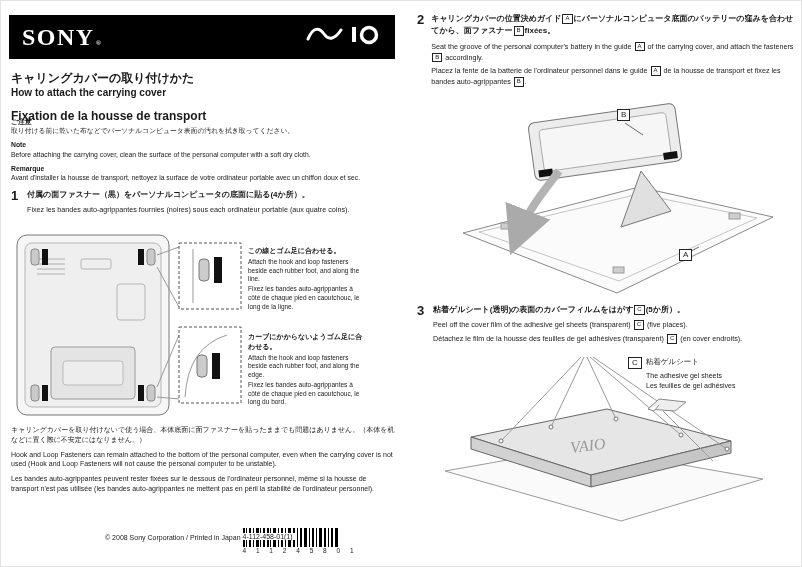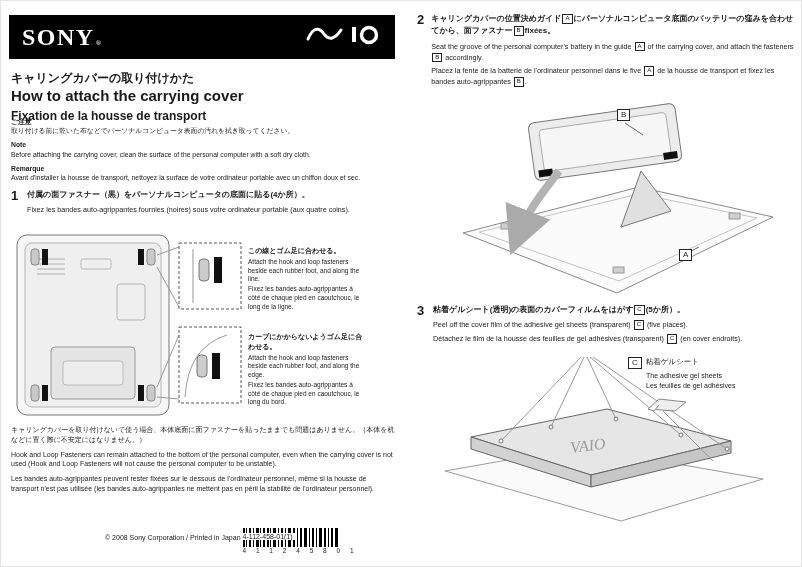--- a/index.html
+++ b/index.html
@@ -9,21 +9,21 @@
         border:1px solid #e3e3e3}
   .abs{position:absolute}
   
   .logo-bar{left:8px;top:14px;width:386px;height:44px;background:#000;
             display:flex;align-items:center;justify-content:space-between;padding:0 13px}
   .sony{color:#fff;font-family:"Liberation Serif",serif;font-weight:bold;
         font-size:24px;letter-spacing:1.5px;line-height:1}
   .sony .reg{font-size:7px;margin-left:1px;vertical-align:baseline}
   .vaio-hidden{position:absolute;width:1px;height:1px;overflow:hidden;clip:rect(0 0 0 0)}
   .title-ja{left:10px;top:69px;font-size:12px;font-weight:bold}
-  .title-en{left:10px;top:86px;font-size:15px;font-weight:bold}
+  .title-en{left:10px;top:86px;font-size:10px;font-weight:bold}
   .title-fr{left:10px;top:108px;font-size:12px;font-weight:bold}
   .notice{left:10px;top:116px;width:386px;font-size:6.8px;line-height:1.35}
   .notice .lbl{font-weight:bold;margin-top:5px}
   .notice .lbl.first{margin-top:0}
   .step{display:flex;gap:7px}
   .step-num{font-size:13px;font-weight:bold;line-height:1;width:9px}
   .step1{left:10px;top:188px;width:388px}
   .step2{left:416px;top:12px;width:380px}
   .step3{left:416px;top:303px;width:380px}
   .step-ja{font-size:8px;font-weight:bold;margin-bottom:4px;line-height:1.55}
@@ -83,21 +83,21 @@
     <div class="lbl">Note</div>
     <div>Before attaching the carrying cover, clean the surface of the personal computer with a soft dry cloth.</div>
     <div class="lbl">Remarque</div>
     <div>Avant d'installer la housse de transport, nettoyez la surface de votre ordinateur portable avec un chiffon doux et sec.</div>
   </div>
 
   <div class="abs step1 step">
     <div class="step-num">1</div>
     <div>
       <p class="step-ja">付属の面ファスナー（黒）をパーソナルコンピュータの底面に貼る(4か所）。</p>
-      <p class="step-sub">Fixez les bandes auto-agrippantes fournies (noires) sous votre ordinateur portable (aux quatre coins).</p>
+      <p class="step-sub">Fixez les bandes auto-agrippantes fournies (noires) sous each ordinateur portable (aux quatre coins).</p>
     </div>
   </div>
 
   <div class="abs diagram1">
     <svg width="235" height="192" viewBox="0 0 235 192">
       <g stroke="#777" fill="none" stroke-width="1">
         <rect x="6" y="6" width="152" height="180" rx="10" fill="#f6f6f6"></rect>
         <rect x="14" y="14" width="136" height="164" rx="7" fill="#efefef" stroke="#b5b5b5"></rect>
         <rect x="40" y="118" width="84" height="52" rx="4" fill="#e4e4e4" stroke="#9a9a9a"></rect>
         <rect x="52" y="132" width="60" height="24" rx="3" fill="#ededed" stroke="#bbb"></rect>
@@ -189,21 +189,21 @@
       <span class="partno">4-112-458-01(1)</span>
       <div class="digits">4 1 1 2 4 5 8 0 1</div>
     </div>
   </div>
 
   <div class="abs step2 step">
     <div class="step-num">2</div>
     <div>
       <p class="step-ja"><span>キャリングカバーの位置決めガイド</span><span class="box">A</span><span>にパーソナルコンピュータ底面のバッテリーの窪みを合わせてから、面ファスナー</span><span class="box">B</span><span>fixées。</span></p>
       <p class="step-sub"><span>Seat the groove of the personal computer's battery in the guide </span><span class="box">A</span><span> of the carrying cover, and attach the fasteners </span><span class="box">B</span><span> accordingly.</span></p>
-      <p class="step-sub"><span>Placez la fente de la batterie de l'ordinateur personnel dans le five </span><span class="box">A</span><span> de la housse de transport et fixez les bandes auto-agrippantes </span><span class="box">B</span><span>.</span></p>
+      <p class="step-sub"><span>Placez la fente de la batterie de l'ordinateur personnel dans le guide </span><span class="box">A</span><span> de la housse de transport et fixez les bandes auto-agrippantes </span><span class="box">B</span><span>.</span></p>
     </div>
   </div>
 
   <div class="abs diagram2">
     <svg width="364" height="200" viewBox="0 0 364 200">
       <defs>
         <marker id="arrowhead" markerWidth="6" markerHeight="6" refX="3" refY="3" orient="auto">
           <path d="M0,0 L6,3 L0,6 Z" fill="#aaa"></path>
         </marker>
       </defs>

